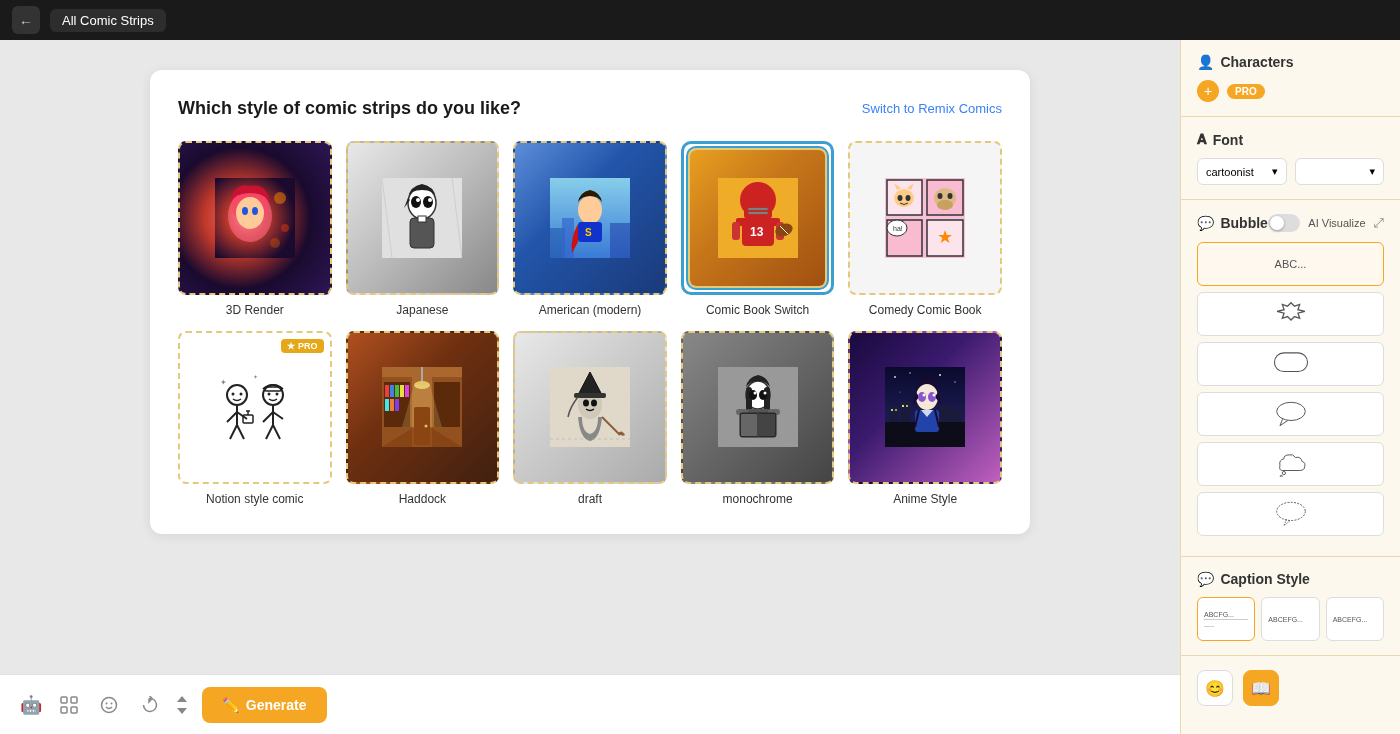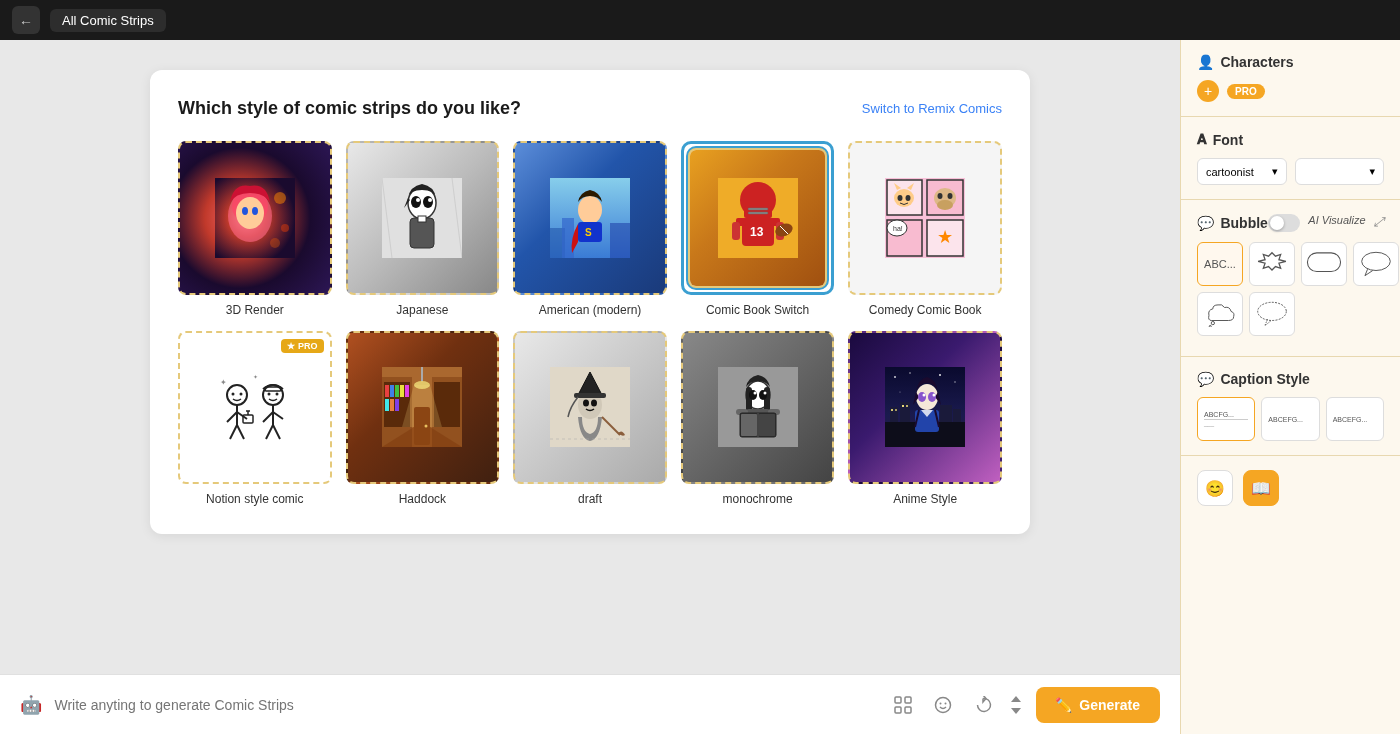--- a/index.html
+++ b/index.html
@@ -252,23 +252,22 @@
     .bubble-title {
       font-size: 14px;
       font-weight: 600;
       color: #333;
       display: flex;
       align-items: center;
       gap: 6px;
     }
     .bubble-controls {
       display: flex;
-      align-items: flex-start;
+      align-items: center;
       gap: 8px;
-      font-style: italic;
     }
     .toggle {
       width: 32px;
       height: 18px;
       background: #ddd;
       border-radius: 9px;
       position: relative;
       cursor: pointer;
     }
     .toggle-knob {
@@ -286,21 +285,21 @@
       color: #555;
     }
     .expand-icon {
       font-size: 13px;
       color: #888;
       cursor: pointer;
     }
 
     .bubble-grid {
       display: grid;
-      grid-template-columns: repeat(4, 1fr);
+      grid-template-columns: repeat(1, 1fr);
       gap: 6px;
       margin-bottom: 6px;
     }
     .bubble-option {
       border: 1px solid #ddd;
       border-radius: 6px;
       padding: 8px 4px;
       display: flex;
       align-items: center;
       justify-content: center;
@@ -943,21 +942,20 @@
       <div class="icon-btn active">
         <span>📖</span>
       </div>
     </div>
 
   </div>
 </div>
 
 <div class="bottom-bar">
   <span class="chat-icon">🤖</span>
-  <input class="chat-input" type="text" placeholder="Write anyting to generate Comic Strips" style="">
   <div class="bottom-icons">
     <button class="bottom-icon-btn">
       <svg width="18" height="18" viewBox="0 0 18 18">
         <rect x="1" y="1" width="6" height="6" rx="1" fill="none" stroke="#888" stroke-width="1.5"></rect>
         <rect x="11" y="1" width="6" height="6" rx="1" fill="none" stroke="#888" stroke-width="1.5"></rect>
         <rect x="1" y="11" width="6" height="6" rx="1" fill="none" stroke="#888" stroke-width="1.5"></rect>
         <rect x="11" y="11" width="6" height="6" rx="1" fill="none" stroke="#888" stroke-width="1.5"></rect>
       </svg>
     </button>
     <button class="bottom-icon-btn">

